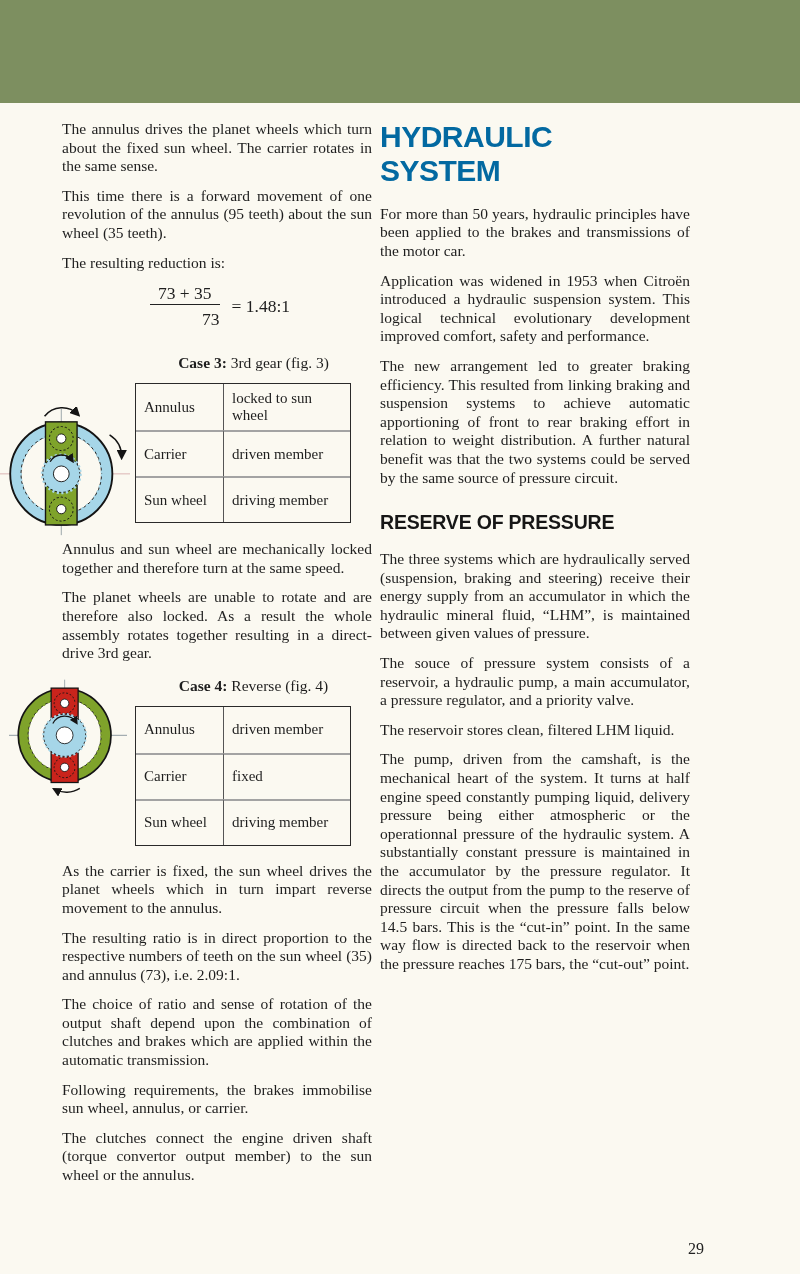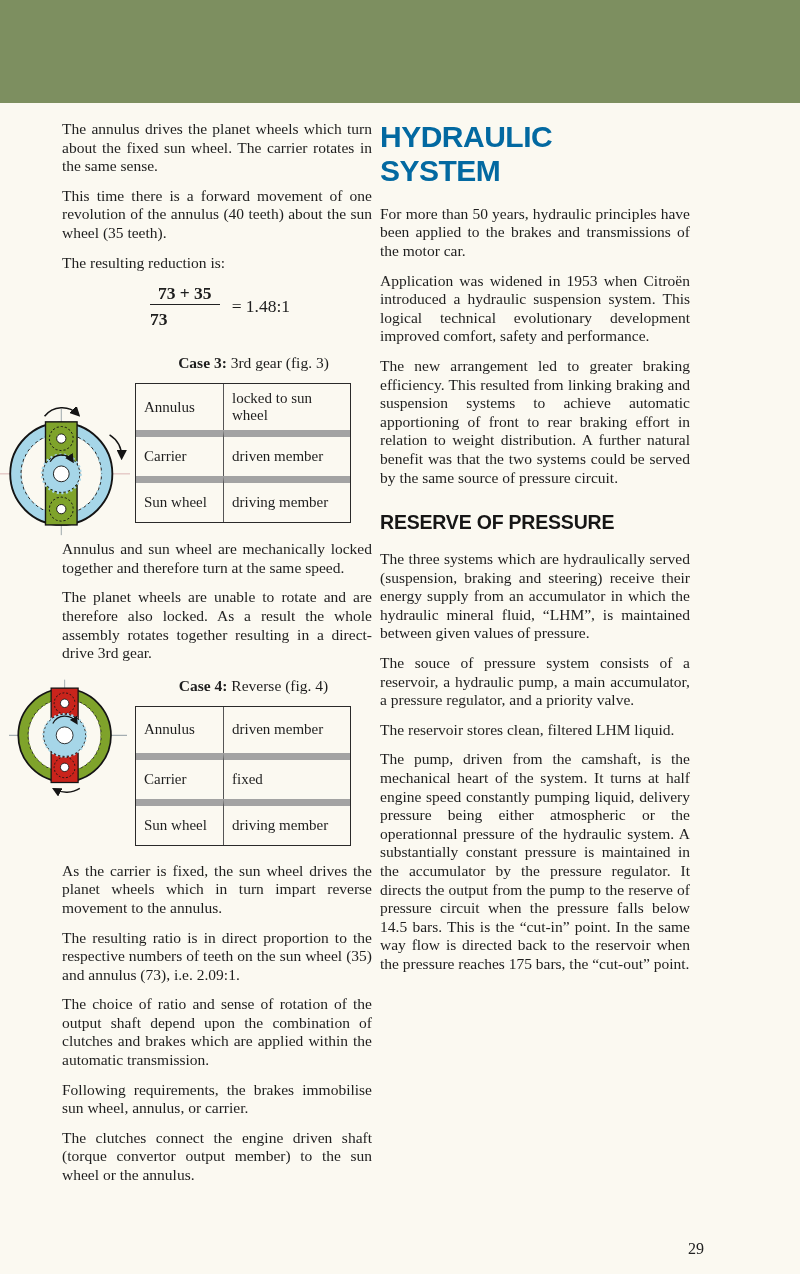--- a/index.html
+++ b/index.html
@@ -20,37 +20,37 @@
     font-size:30px; line-height:1.13; letter-spacing:-0.5px;
     margin:0 0 17px 0; width:220px; color:#0369a1;
   }
   h2.subhead {
     font-family:"Liberation Sans", sans-serif; font-weight:700;
     font-size:19.5px; letter-spacing:-0.2px; margin:24px 0 16px 0; color:#161616;
   }
 
   .formula { display:flex; align-items:center; justify-content:center;
     margin:8px 0 24px 6px; font-size:17.5px; }
-  .frac { display:inline-block; text-align:left;font-weight:bold; }
+  .frac { display:inline-block; text-align:right; }
   .frac .num { padding:0 8px 4px 8px; }
   .frac .den { border-top:1.5px solid #222; padding-top:4px; }
   .frac-eq { margin-left:12px; }
 
   .case-label { margin:0 0 11px 73px; width:237px; text-align:center; font-size:15.5px; }
   .case-label b { font-weight:700; }
 
   .fig-row { position:relative; }
   .fig-row .gearsvg { position:absolute; }
   .gear-fig3 { left:-62px; top:24px; width:130px; height:130px; }
   .gear-fig4 { left:-53px; top:-28px; width:118px; height:118px; }
 
   .dtable { margin-left:73px; width:216px; border:1.5px solid #2a2a2a; display:grid;
     grid-template-columns:88px 1fr; background:transparent; }
   .dtable .cell { min-height:46px; display:flex; align-items:center;
-    padding:4px 8px; font-size:15px; border-top:7px solid #a3a3a3; }
+    padding:4px 8px; font-size:15px; border-top:2px solid #a3a3a3; }
   .dtable .cell.r0 { border-top:none; }
   .dtable .cell.c0 { border-right:1px solid #555; }
 
   .fig3-spacer { margin-bottom:17px; }
   .fig4-spacer { margin-bottom:16px; }
 
   .pagenum { position:absolute; right:96px; bottom:16px; font-size:16px; color:#222; }
 </style>
 </head>
 <body>
@@ -64,21 +64,21 @@
 </svg>
 
 <div class="page" style="background: rgb(251, 249, 241);">
 
   <div class="band" style="background: rgb(125, 143, 96);"></div>
 
   <div class="columns">
 
     <div class="col">
       <p class="body">The annulus drives the planet wheels which turn about the fixed sun wheel. The carrier rotates in the same sense.</p>
-      <p class="body">This time there is a forward movement of one revolution of the annulus (40 teeth) about the sun wheel (35 teeth).</p>
+      <p class="body">This time there is a forward movement of one revolution of the annulus (95 teeth) about the sun wheel (35 teeth).</p>
       <p class="body lead">The resulting reduction is:</p>
 
       <div class="formula">
         <span class="frac">
           <span class="num">73 + 35</span>
           <span class="den" style="display:block">73</span>
         </span>
         <span class="frac-eq">= 1.48:1</span>
       </div>
 

